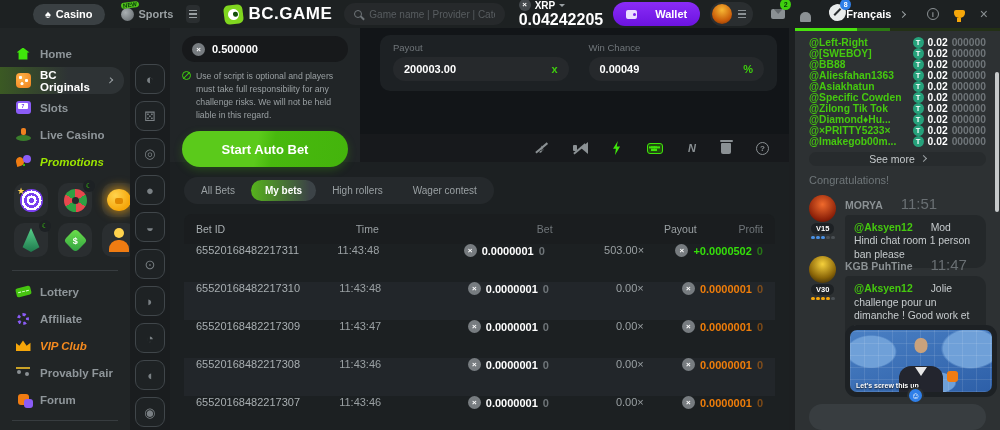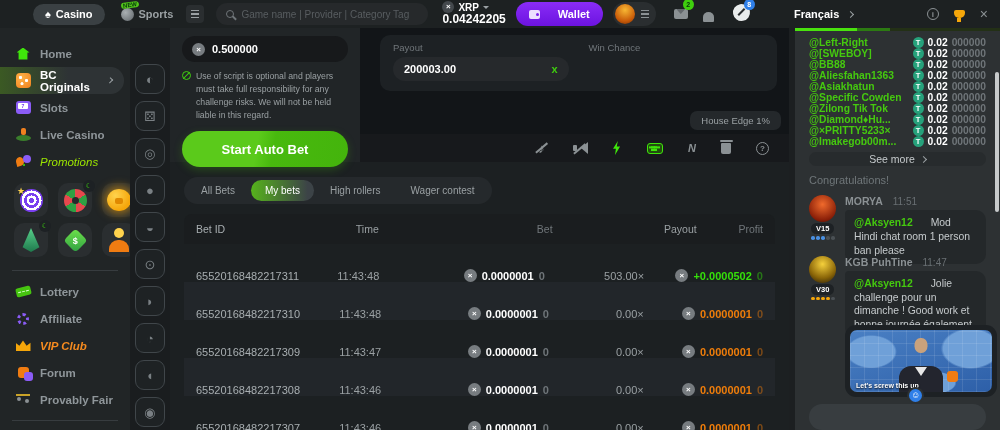--- a/index.html
+++ b/index.html
@@ -23,21 +23,21 @@
   .logo-text{color:#fff;font-weight:800;font-size:17px;letter-spacing:.5px}
   .search-box{margin-left:12px;width:212px;height:22px;background:#26292b;border-radius:11px;display:flex;align-items:center;padding:0 10px;gap:7px}
   .mag{width:8px;height:8px;border:1.5px solid #6f7579;border-radius:50%;position:relative;flex:none}
   .mag::after{content:"";position:absolute;width:5px;height:1.5px;background:#6f7579;transform:rotate(45deg);right:-4px;bottom:-1px}
   .search-box input{background:none;border:none;outline:none;color:#c6cbcd;font-size:10px;width:100%}
   .search-box input::placeholder{color:#585d60}
   .balance-block{margin-left:14px;line-height:1.1;font-size:10px}
   .bal-top{display:flex;align-items:center;gap:4px;color:#fff;font-weight:bold}
   .coin{width:12px;height:12px;border-radius:50%;background:#44494d;color:#fff;font-size:8px;font-weight:bold;display:flex;align-items:center;justify-content:center;flex:none}
   .chev-d{width:0;height:0;border:3.5px solid transparent;border-top-color:#9aa0a3;margin-top:3px}
-  .bal-amt{color:#fff;font-weight:bold;font-size:12px}
+  .bal-amt{color:#fff;font-weight:bold;font-size:16px}
   .wallet-btn{margin-left:10px;height:24px;padding:0 13px;border-radius:12px;background:linear-gradient(180deg,#8a2cf7,#6c13e0);color:#fff;font-weight:bold;font-size:11px;display:flex;align-items:center;gap:18px;border:none;cursor:pointer}
   .wallet-ic{width:11px;height:9px;background:#ecdfff;border-radius:2px;position:relative}
   .wallet-ic::after{content:"";position:absolute;right:1px;top:3px;width:3px;height:3px;border-radius:50%;background:#7b1fe9}
   .user-pill{margin-left:10px;height:24px;background:#2a2e30;border-radius:12px;display:flex;align-items:center;padding:2px 7px 2px 2px;gap:6px;cursor:pointer}
   .avatar{width:20px;height:20px;border-radius:50%;background:radial-gradient(circle at 50% 30%,#f7b733,#c85a08 65%,#6e2d04)}
   .list-ic{display:flex;flex-direction:column;gap:2px}
   .list-ic i{width:8px;height:1.5px;background:#8b9194}
   .mail-wrap{position:relative;margin-left:18px;cursor:pointer}
   .env{width:14px;height:10px;background:#8b9194;border-radius:2px;position:relative;overflow:hidden}
   .env::after{content:"";position:absolute;left:-2px;top:-5px;width:18px;height:10px;background:#64696d;transform:rotate(0);clip-path:polygon(0 0,50% 100%,100% 0)}
@@ -61,21 +61,21 @@
 
   
   .app{position:absolute;top:28px;left:0;right:0;bottom:0;display:flex}
 
   
   .sidebar{width:130px;background:#212526;padding-top:12px;flex:none;overflow:hidden}
   .side-item{display:flex;align-items:center;gap:9px;height:27px;padding-left:15px;color:#8f969a;font-size:11.5px;font-weight:600;cursor:pointer}
   .side-item .sic{width:16px;height:16px;display:flex;align-items:center;justify-content:center;flex:none}
   .side-item.active{background:linear-gradient(90deg,rgba(98,168,32,.40),#2e3335 55%);border-radius:0 15px 15px 0;color:#fff;font-weight:bold;width:124px}
   .side-item .chev-r{margin-left:auto;margin-right:12px}
-  .promotions-label{color:#9ce500;font-style:italic;font-weight:400}
+  .promotions-label{color:#9ce500;font-style:italic;font-weight:700}
   .vip-label{color:#f68b1f;font-style:italic;font-weight:800}
   .ic-home{width:13px;height:12px;background:#3fe60b;clip-path:polygon(50% 0,100% 42%,84% 42%,84% 100%,16% 100%,16% 42%,0 42%)}
   .ic-dice{width:15px;height:15px;border-radius:4px;background:radial-gradient(circle at 35% 30%,#ffb347,#f0811f);background-color:#f0811f;position:relative}
   .ic-dice::after{content:"";position:absolute;inset:0;background-image:radial-gradient(circle at 30% 30%,#fff 1.3px,transparent 1.8px),radial-gradient(circle at 70% 50%,#fff 1.3px,transparent 1.8px),radial-gradient(circle at 40% 72%,#fff 1.3px,transparent 1.8px)}
   .ic-slots{width:15px;height:13px;border-radius:3px;background:#8b5cf6;position:relative}
   .ic-slots::after{content:"7";position:absolute;left:2.5px;top:2px;width:10px;height:6px;background:#fff;border-radius:1px;color:#7a3ff0;font-size:5px;font-weight:bold;text-align:center;line-height:6px}
   .ic-live{width:15px;height:13px;position:relative}
   .ic-live::before{content:"";position:absolute;bottom:0;left:0;width:15px;height:6px;border-radius:50%;background:#3a7d2c}
   .ic-live::after{content:"";position:absolute;top:0;left:5px;width:5px;height:7px;border-radius:2px;background:#f0811f}
   .ic-promo{width:15px;height:13px;position:relative}
@@ -143,26 +143,26 @@
   .t-trend::before{content:"N"}
   .t-trash{width:10px;height:11px;background:#8b9194;border-radius:1px 1px 2px 2px;position:relative}
   .t-trash::before{content:"";position:absolute;top:-3px;left:-1.5px;width:13px;height:2px;background:#8b9194;border-radius:1px}
   .t-help{width:13px;height:13px;border:1.5px solid #8b9194;border-radius:50%;color:#8b9194;font-size:8px;font-weight:bold}
   .t-help::before{content:"?"}
 
   
   .tabs-row{margin:15px 0 0 14px}
   .tabs{display:inline-flex;background:#25292c;border-radius:17px;padding:3px;gap:2px}
   .tab{padding:5px 14px;font-size:10px;color:#9aa0a3;border-radius:14px;cursor:pointer;white-space:nowrap}
-  .tab.active{background:linear-gradient(90deg,#56b31c,#3c4347 90%);color:#fff;font-weight:normal}
+  .tab.active{background:linear-gradient(90deg,#56b31c,#3c4347 90%);color:#fff;font-weight:bold}
 
   
   .btable{margin:10px 14px 0}
   .thead{display:flex;height:30px;align-items:center;background:#1a1d1f;border-radius:8px 8px 0 0;color:#70767a;font-size:10.5px;padding:0 12px}
-  .trow{display:flex;height:38px;align-items:flex-end;font-size:11px;padding:0 12px}
+  .trow{display:flex;height:38px;align-items:flex-start;font-size:11px;padding:0 12px}
   .trow:nth-child(odd){background:#22262a}
   .c-id{width:165px;color:#a8aeb1}
   .c-time{width:115px;color:#9aa0a3}
   .c-bet{width:160px;display:flex;justify-content:center;align-items:center;gap:5px;color:#fff;font-weight:bold}
   .c-payout{width:120px;text-align:center;color:#9aa0a3}
   .c-profit{flex:1;display:flex;justify-content:flex-end;align-items:center;gap:5px;font-weight:bold}
   .thead .c-bet,.thead .c-profit{color:#70767a;font-weight:normal}
   .thead .c-bet{justify-content:center}
   .mini-coin{width:13px;height:13px;border-radius:50%;background:#777c80;color:#fff;font-size:8px;font-weight:bold;display:flex;align-items:center;justify-content:center;flex:none}
   .dim{color:#6f7579}
@@ -181,21 +181,21 @@
   .win-amt{margin-left:auto;display:flex;align-items:center;gap:4px;color:#fff;font-weight:bold}
   .tcoin{width:11px;height:11px;border-radius:50%;background:#26a17b;color:#fff;font-size:7.5px;font-weight:bold;display:flex;align-items:center;justify-content:center;flex:none}
   .wdim{color:#6f7579;font-weight:bold}
   .see-more{margin-top:5px;height:19px;background:#272b2d;border-radius:9px;display:flex;align-items:center;justify-content:center;gap:6px;color:#c6cbcd;font-size:10.5px;cursor:pointer}
   .congrats{margin-top:8px;font-size:11px;color:#6f7679}
   .msg{margin-top:9px;position:relative;padding-left:36px;min-height:44px}
   .msg-avatar{position:absolute;left:0;top:0;width:27px;height:27px;border-radius:50%}
   .av-1{background:radial-gradient(circle at 50% 35%,#f06a2c,#8a1f08 70%,#3a0c02)}
   .av-2{background:radial-gradient(circle at 50% 30%,#f5d03c,#8a6508 60%,#20180a)}
   .msg-head{font-size:10.5px;color:#8b9194;font-weight:bold}
-  .msg-time{margin-left:10px;font-size:10px;color:#696f73;font-weight:normal}
+  .msg-time{margin-left:18px;font-size:15px;color:#696f73;font-weight:normal}
   .msg-level{position:absolute;left:2px;top:28px;background:#1d2124;border-radius:6px;color:#fff;font-size:7.5px;font-weight:bold;padding:1px 5px}
   .msg-dots{position:absolute;left:2px;top:41px;display:flex;gap:1.5px}
   .dot{width:3.5px;height:3.5px;border-radius:50%;background:#4a5054}
   .msg-1 .dot.on{background:#4a90e2}
   .msg-2 .dot.on{background:#f5a60a}
   .msg-bubble{margin-top:3px;background:#24282a;border-radius:4px 10px 10px 10px;padding:6px 9px;font-size:10.4px;color:#c6cbcd;line-height:1.32}
   .mention{color:#45c90f;font-weight:bold;margin-right:18px}
   .img-card{margin-top:7px;margin-left:36px;background:#1d2124;border-radius:11px;padding:5px;width:152px;position:relative}
   .img-inner{width:142px;height:62px;border-radius:7px;position:relative;overflow:hidden;
     background-image:
@@ -226,20 +226,24 @@
   <div class="sports-tab">
     <span class="badge-new">NEW</span>
     <span class="ball icon"></span>
     <span>Sports</span>
   </div>
   <div class="burger-btn">
       <i></i>
       <i></i>
       <i></i>
     </div>
+  <div class="logo">
+    <span class="logo-mark icon"></span>
+    <span class="logo-text">BC.GAME</span>
+  </div>
   <div class="search-box">
     <span class="mag icon"></span>
     <input type="text" placeholder="Game name | Provider | Category Tag" style="">
   </div>
   <div class="balance-block">
     <div class="bal-top">
       <span class="coin icon">×</span>
       <span>XRP</span>
       <span class="chev-d icon"></span>
     </div>
@@ -357,29 +361,29 @@
       <span>Affiliate</span>
     </div>
     <div class="side-item">
       <span class="sic icon">
           <span class="ic-crown"></span>
         </span>
       <span class="vip-label">VIP Club</span>
     </div>
     <div class="side-item">
       <span class="sic icon">
+          <span class="ic-fair"></span>
+        </span>
+      <span>Provably Fair</span>
+    </div>
+    <div class="side-item">
+      <span class="sic icon">
           <span class="ic-forum"></span>
         </span>
       <span>Forum</span>
-    </div>
-    <div class="side-item">
-      <span class="sic icon">
-          <span class="ic-fair"></span>
-        </span>
-      <span>Provably Fair</span>
     </div>
     <div class="divider"></div>
   </nav>
 
   <div class="strip">
     <div class="strip-btn">
         <span class="icon">◐</span>
       </div>
     <div class="strip-btn">
         <span class="icon">⚄</span>
@@ -428,23 +432,26 @@
         <div class="io-panel">
           <div class="field">
             <label>Payout</label>
             <div class="fbox">
               <span>200003.00</span>
               <span class="suffix">x</span>
             </div>
           </div>
           <div class="field">
             <label>Win Chance</label>
+            <div class="fbox">
+              <span>0.00049</span>
+              <span class="suffix">%</span>
+            </div>
           </div>
         </div>
-        <div class="house-edge">House Edge 1%</div>
         <div class="toolbar">
           <span class="tb t-note"></span>
           <span class="tb t-speaker">
               <i></i>
             </span>
           <span class="tb t-bolt"></span>
           <span class="tb t-keys"></span>
           <span class="tb t-trend"></span>
           <span class="tb t-trash"></span>
           <span class="tb t-help"></span>

